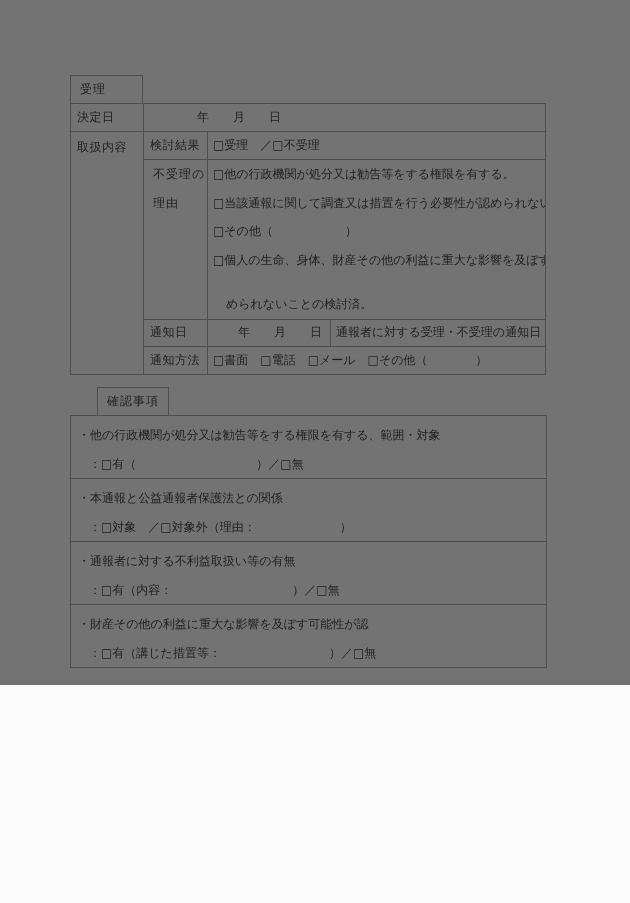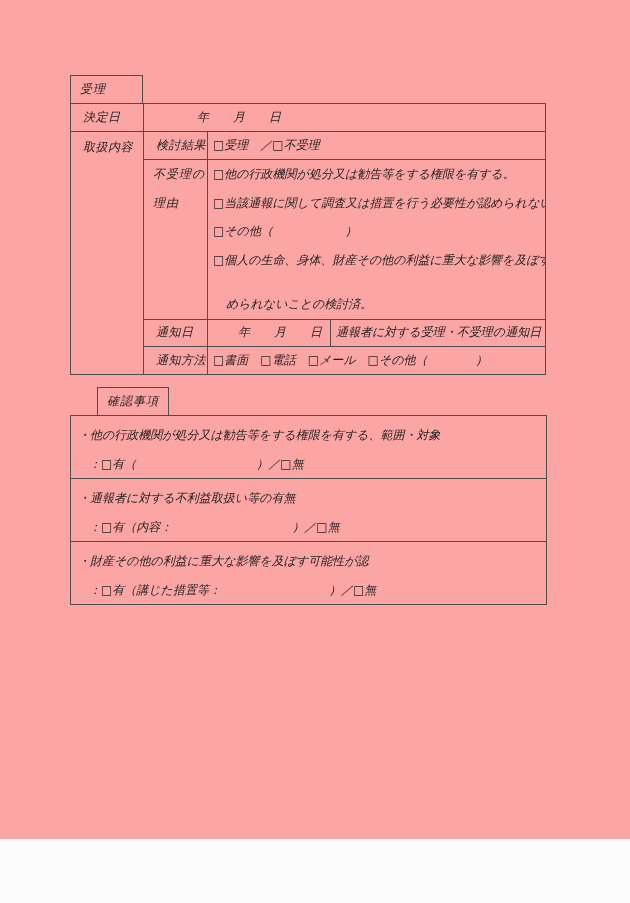--- a/index.html
+++ b/index.html
@@ -4,27 +4,26 @@
 <title>Document</title>
 <style>
   html, body {
     margin: 0;
     padding: 0;
     background: #fbfbfb;
   }
   .page {
     position: relative;
     width: 630px;
-    height: 839px;
-    background: #fca5a5;
+    height: 685px;
+    background: #737373;
     overflow: hidden;
     font-family: "DejaVu Serif", "Liberation Serif", serif;
     color: #1f1f1f;
     font-size: 12px;
-    font-style: italic;
   }
   .block { position: absolute; }
 
   .tab {
     box-sizing: border-box;
     height: 28px;
     border: 1px solid #4e4e4e;
     border-bottom: none;
     display: flex;
     align-items: center;
@@ -42,21 +41,21 @@
     border: 1px solid #4e4e4e;
     font-size: 12px;
     padding: 0;
     vertical-align: middle;
     overflow: hidden;
   }
 
   .t1 { width: 475px; }
   .t2 { width: 476px; }
 
-  .lab   { padding-left: 12px; letter-spacing: 0.5px; }
+  .lab   { padding-left: 6px; letter-spacing: 0.5px; }
   .val   { padding-left: 5px; }
   .top   { vertical-align: top; padding-top: 7px; margin-left: 20px; }
 
   .lab-multi {
     vertical-align: top;
     line-height: 28.5px;
     white-space: pre-line;
     padding-left: 9px;
     letter-spacing: 1px;
   }
@@ -137,20 +136,26 @@
         </colgroup>
       <tbody>
       <tr style="height:56px">
         <td>
           <div class="q">・他の行政機関が処分又は勧告等をする権限を有する、範囲・対象</div>
           <div class="a">：□有（　　　　　　　　　　）／□無</div>
         </td>
       </tr>
       <tr style="height:57px">
         <td>
+          <div class="q">・本通報と公益通報者保護法との関係</div>
+          <div class="a">：□対象　／□対象外（理由：　　　　　　　）</div>
+        </td>
+      </tr>
+      <tr style="height:57px">
+        <td>
           <div class="q">・通報者に対する不利益取扱い等の有無</div>
           <div class="a">：□有（内容：　　　　　　　　　　）／□無</div>
         </td>
       </tr>
       <tr style="height:55px">
         <td>
           <div class="q">・財産その他の利益に重大な影響を及ぼす可能性が認</div>
           <div class="a">：□有（講じた措置等：　　　　　　　　　）／□無</div>
         </td>
       </tr>

